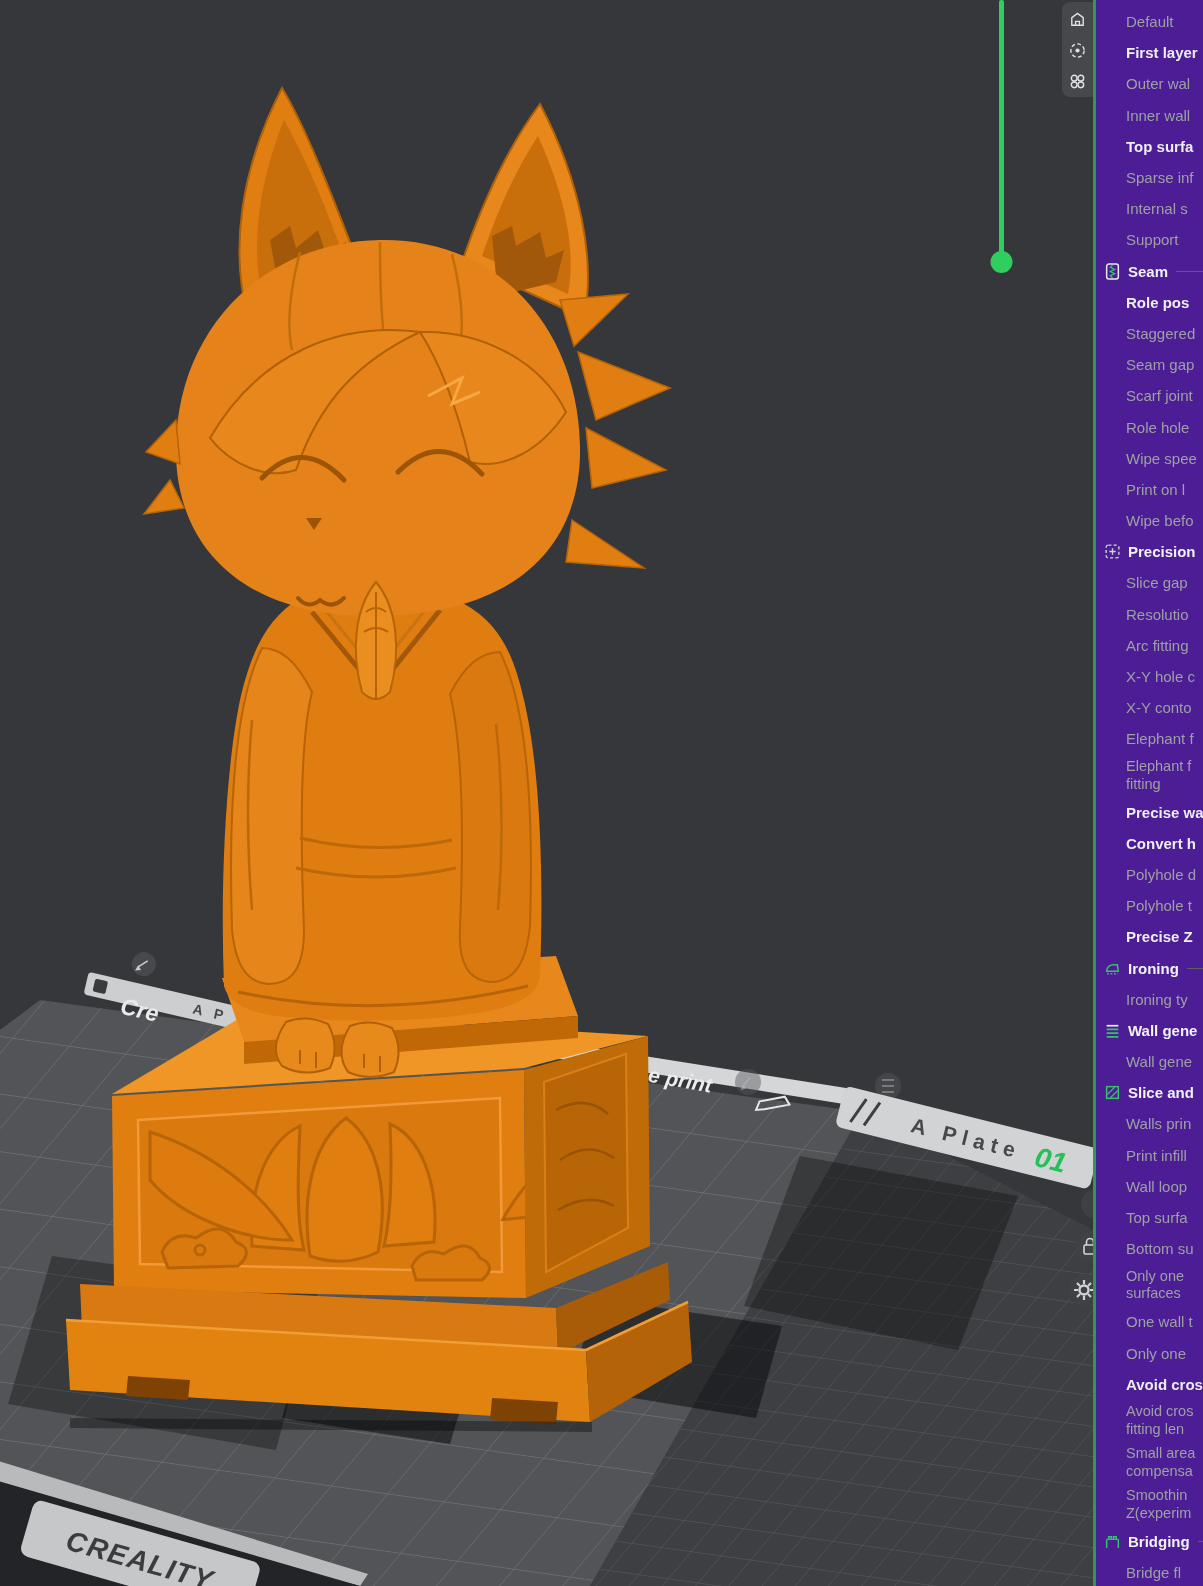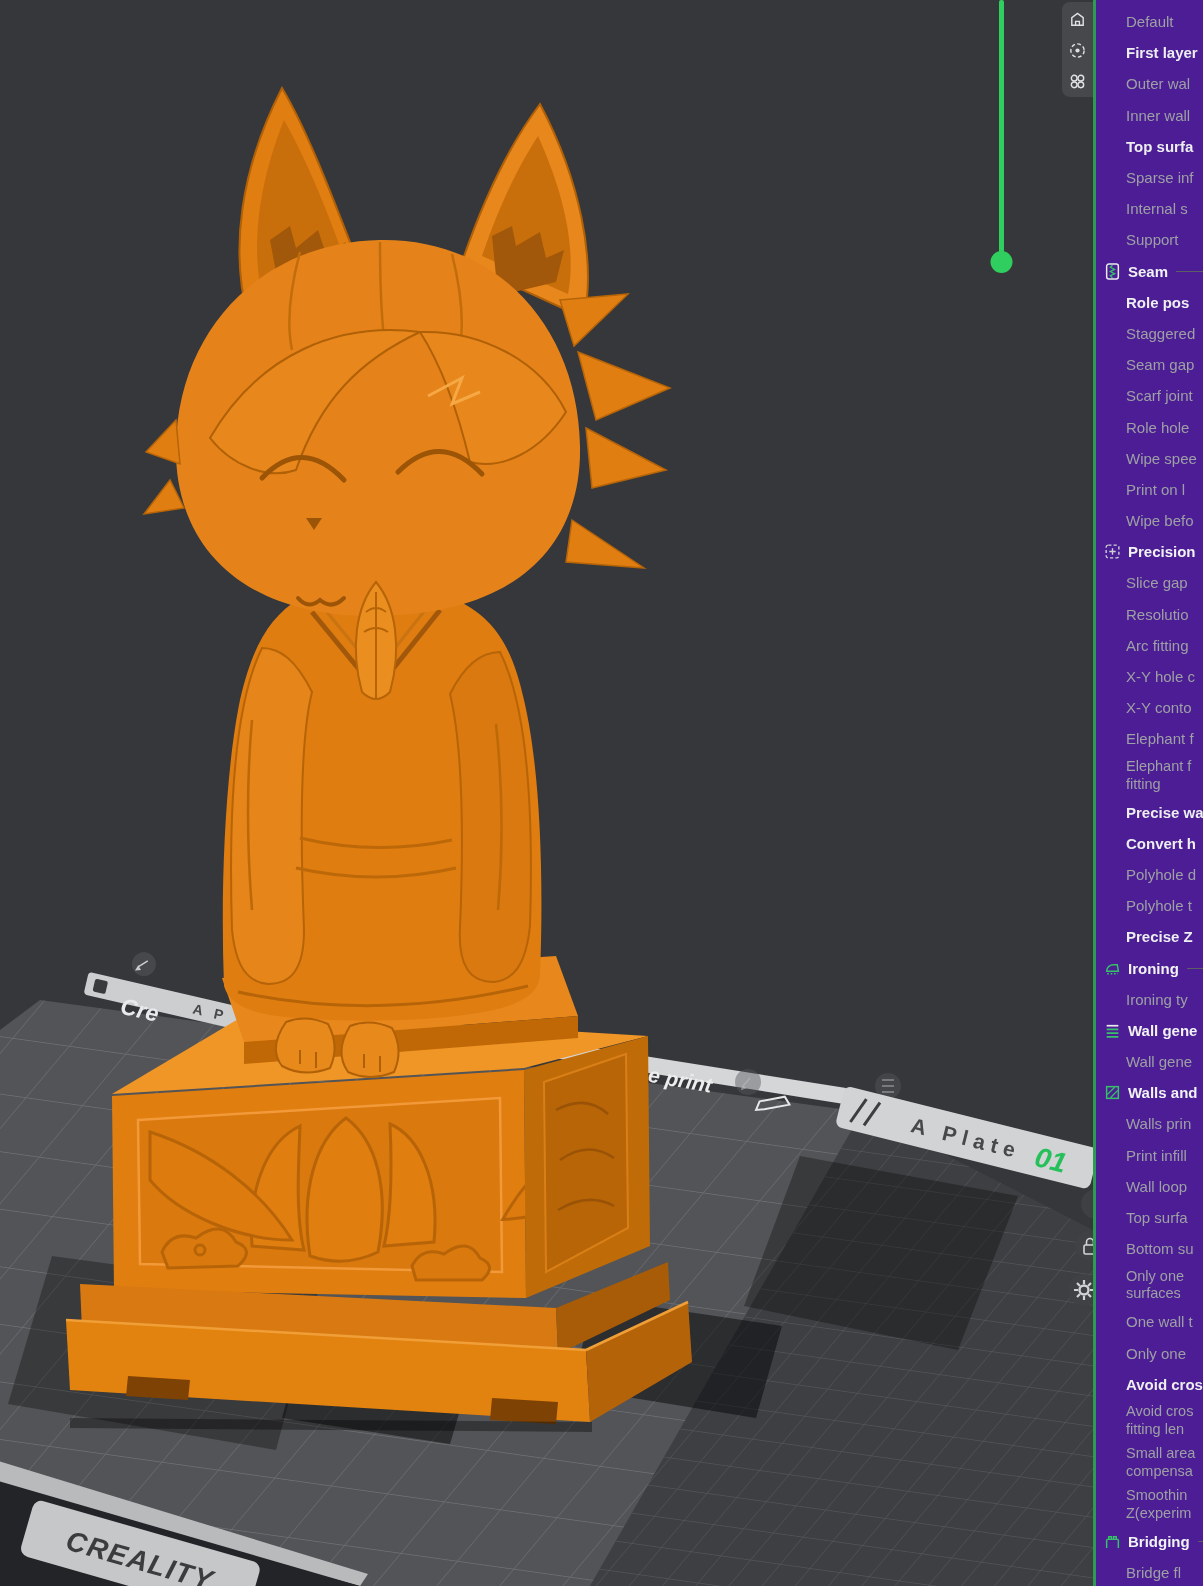--- a/index.html
+++ b/index.html
@@ -359,21 +359,21 @@
         <div class="row">
           <span class="lbl">Wall gene</span>
         </div>
         <div class="row section">
           <span class="sicon">
             <svg viewBox="0 0 16 16">
               <rect x="2.5" y="2.5" width="11" height="11" fill="none" stroke="#35c268" stroke-width="1.4"></rect>
               <path d="M3 10 L10 3 M6 13 L13 6" stroke="#35c268" stroke-width="1.2"></path>
             </svg>
           </span>
-          <span class="lbl">Walls and</span>
+          <span class="lbl">Slice and</span>
         </div>
         <div class="row">
           <span class="lbl">Walls prin</span>
         </div>
         <div class="row">
           <span class="lbl">Print infill</span>
         </div>
         <div class="row">
           <span class="lbl">Wall loop</span>
         </div>

